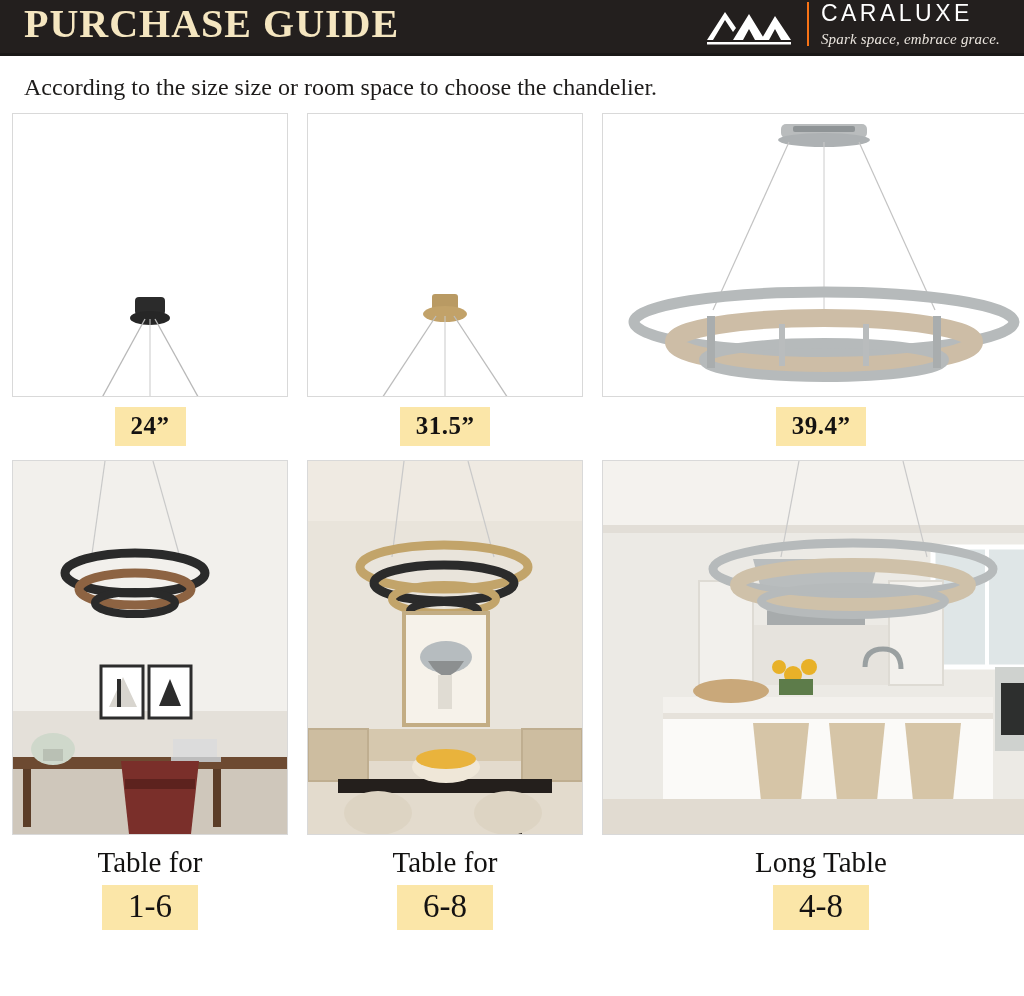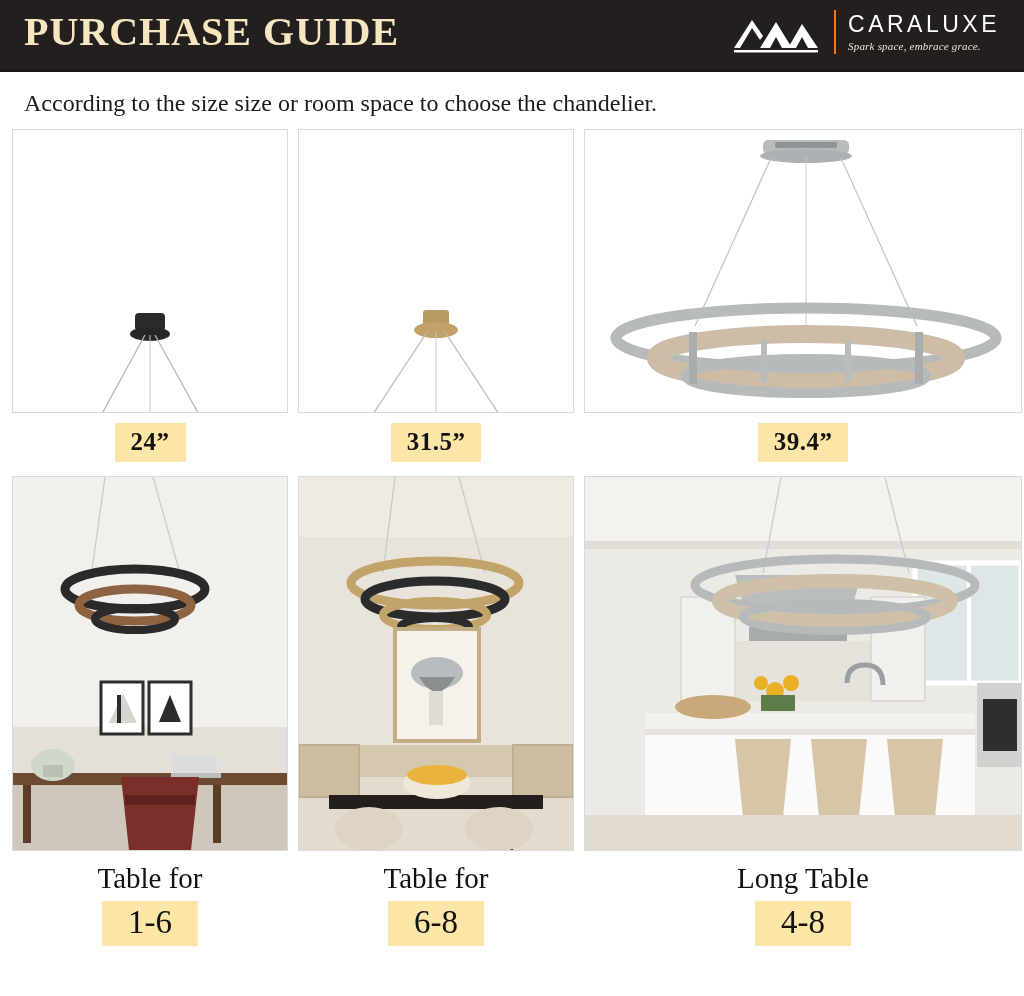--- a/index.html
+++ b/index.html
@@ -17,21 +17,21 @@
     position: relative;
     width: 1024px;
     height: 996px;
     background: #ffffff;
     box-sizing: border-box;
   }
 
   
   .header {
     position: relative;
-    height: 72px;
+    height: 56px;
     background: #231f1e;
     display: flex;
     align-items: center;
     justify-content: space-between;
     padding: 0 16px 8px 24px;
     box-sizing: border-box;
     overflow: hidden;
   }
   .header::after {
     content: "";
@@ -71,41 +71,41 @@
   .brand-name {
     font-family: "Liberation Sans", sans-serif;
     font-size: 23px;
     letter-spacing: 3.5px;
     color: #ffffff;
     line-height: 1.15;
   }
   .brand-tagline {
     font-family: "Liberation Serif", serif;
     font-style: italic;
-    font-size: 11px;
+    font-size: 15px;
     letter-spacing: 0.2px;
     color: #e9e4dd;
     line-height: 1.2;
     margin-top: 3px;
   }
 
   
   .intro {
     padding: 16px 24px 10px 24px;
     font-family: "Liberation Serif", serif;
     font-size: 24px;
     color: #1d1b1a;
     line-height: 1.28;
     max-width: 640px;
   }
 
   
   .row {
     display: flex;
-    gap: 10px;
+    gap: 19px;
     padding: 0 12px;
     box-sizing: border-box;
   }
   .cell {
     display: flex;
     flex-direction: column;
     align-items: center;
   }
   .cell.small { width: 276px; }
   .cell.wide  { width: 528px; }

